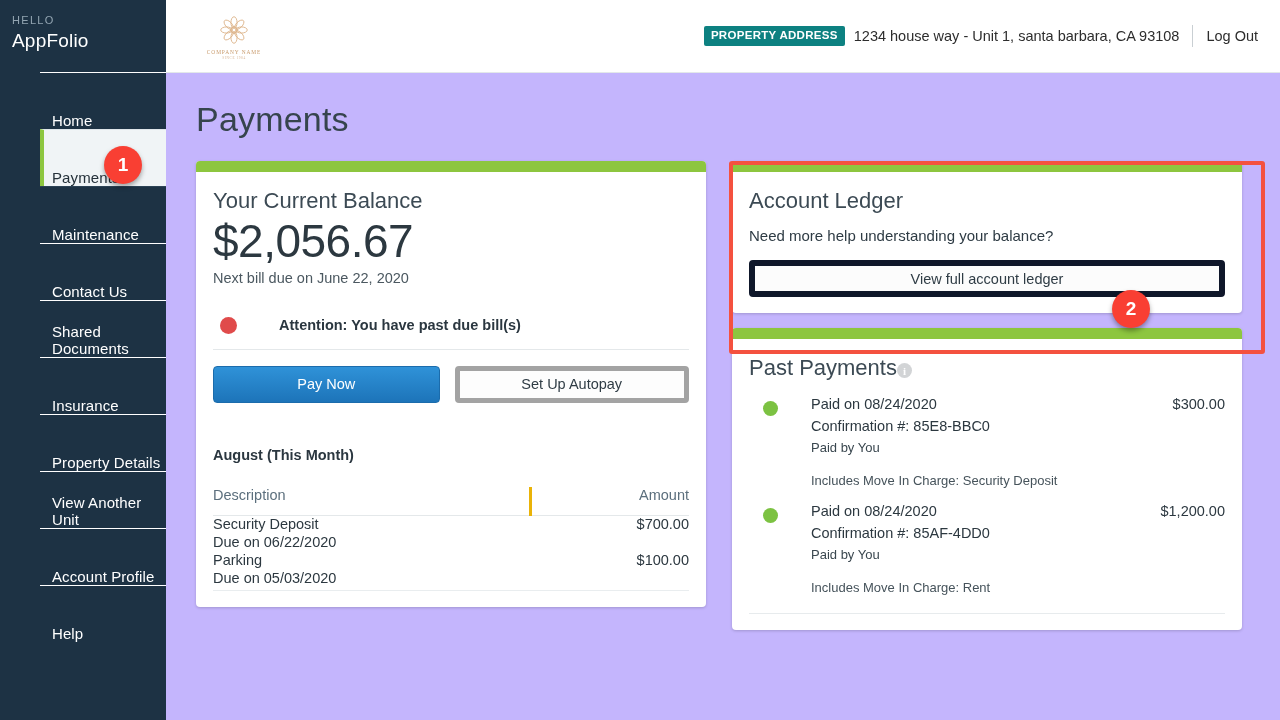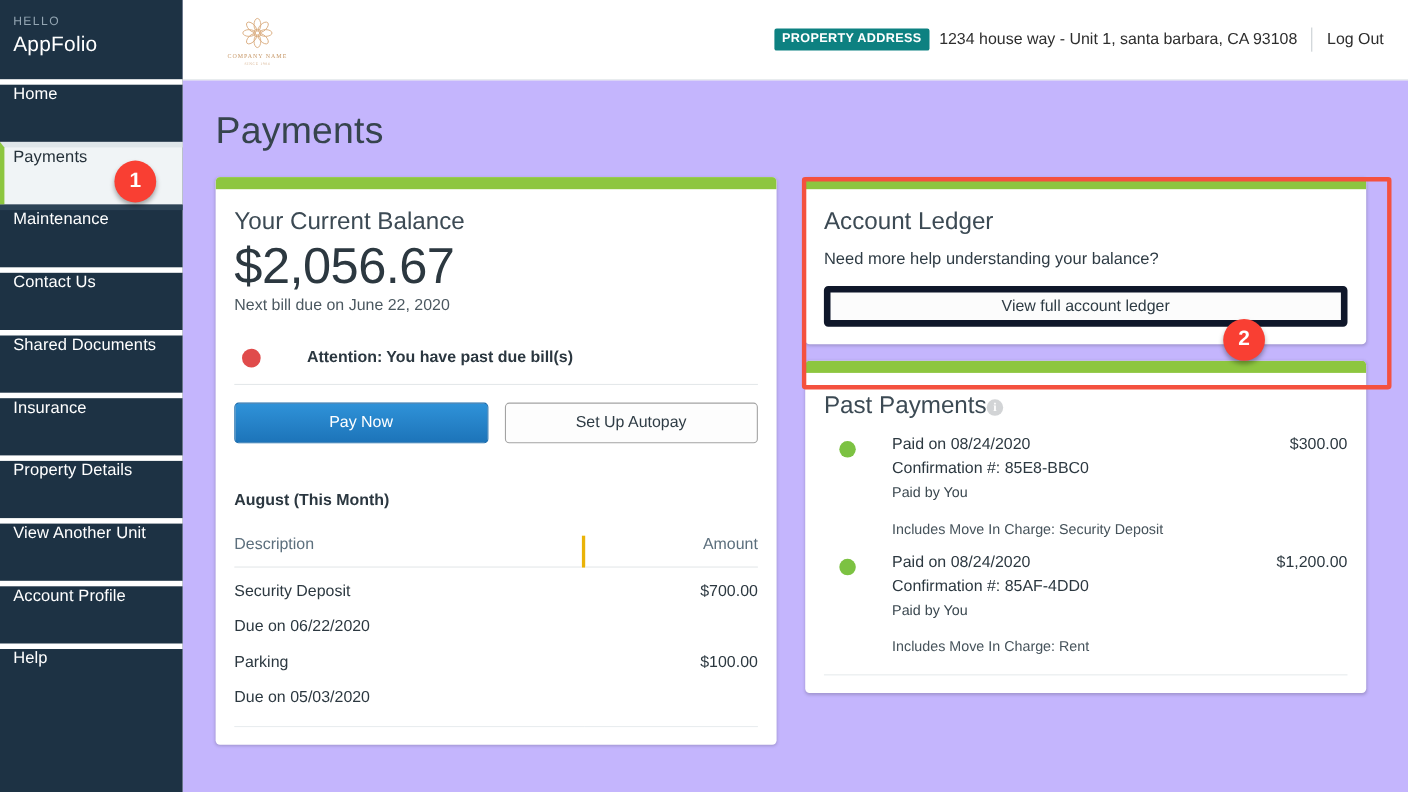--- a/index.html
+++ b/index.html
@@ -27,26 +27,27 @@
     color: #93a5b2; text-transform: uppercase;
     font-weight: 400;
   }
   .side-hello .name {
     font-size: 19px; color: #ffffff;
     margin-top: 4px; font-weight: 400;
     letter-spacing: .2px;
   }
   .nav { margin-top: 20px; }
   .nav-item {
-    height: 57px; display: flex; align-items: flex-start;
+    height: 57px; display: flex; align-items: flex-end;
     padding-left: 12px;
     color: #ffffff; font-size: 15px;
-    border-top: 5px solid #ffffff;
+    border-top: 1px solid #ffffff;
     position: relative;
     letter-spacing: .1px;
+    margin-left: 40px;
   }
   .nav-item.active {
     background: #f0f4f6;
     color: #25313a;
     border-top-color: #dfe6ea;
     border-left: 4px solid #8dc63f;
     padding-left: 8px;
   }
   .nav-item.active + .nav-item { border-top-color: #2c4356; }
 
@@ -149,35 +150,35 @@
     display: flex; align-items: center; justify-content: center;
     font-size: 14.5px; cursor: pointer;
     flex: 1;
   }
   .btn-primary {
     background: linear-gradient(#2f92d8, #1d74b9);
     color: #ffffff; border: 1px solid #1b6cac;
   }
   .btn-secondary {
     background: #fdfdfd; color: #2f3c45;
-    border: 1px solid #a3a3a3;
+    border: 5px solid #a3a3a3;
   }
   .month-head {
     text-align: left; font-size: 14.5px; font-weight: bold;
     color: #2b3740; margin-top: 44px;
   }
   table.charges { width: 100%; border-collapse: collapse; margin-top: 24px; }
   table.charges th {
     font-weight: 400; font-size: 14.5px; color: #5c6f7d;
     text-align: left; padding: 0 0 12px 0;
     border-bottom: 1px solid #e4e8ea;
   }
   table.charges th.amt { text-align: right; border-left: 3px solid #eab308; padding-left: 10px;}
   table.charges td {
-    padding: 14px 0 2px 0; font-size: 14.5px; color: #2c3840;
+    padding: 0 0 2px 0; font-size: 14.5px; color: #2c3840;
     vertical-align: top;
   }
   table.charges td.amt { text-align: right; }
   .due { color: #d3342c; font-size: 13px; padding-top: 3px; padding-bottom: 13px; }
   .row-sep td { border-bottom: 1px solid #e9edef; padding: 0; height: 1px; }
 
   
   .ledger-title { font-size: 22px; color: #3c4a54; font-weight: 400; }
   .ledger-sub { font-size: 15px; color: #2e3b44; margin-top: 13px; }
   .ledger-btn {

